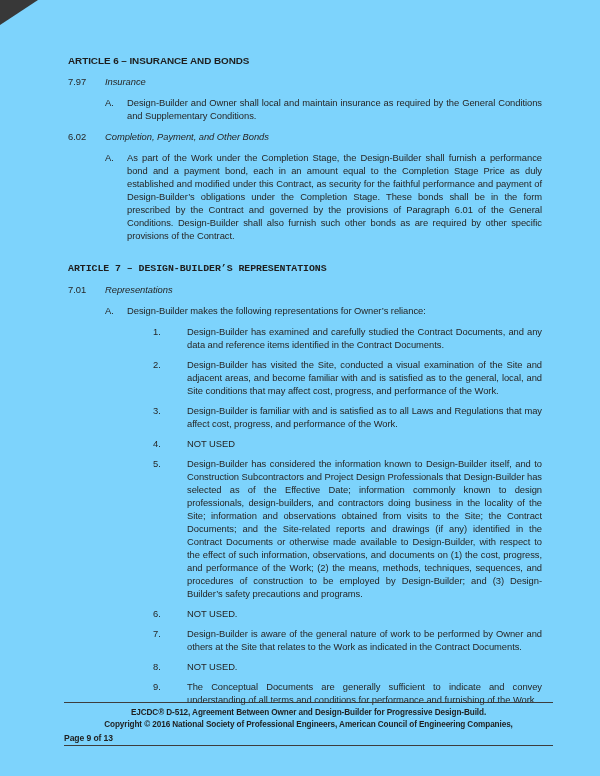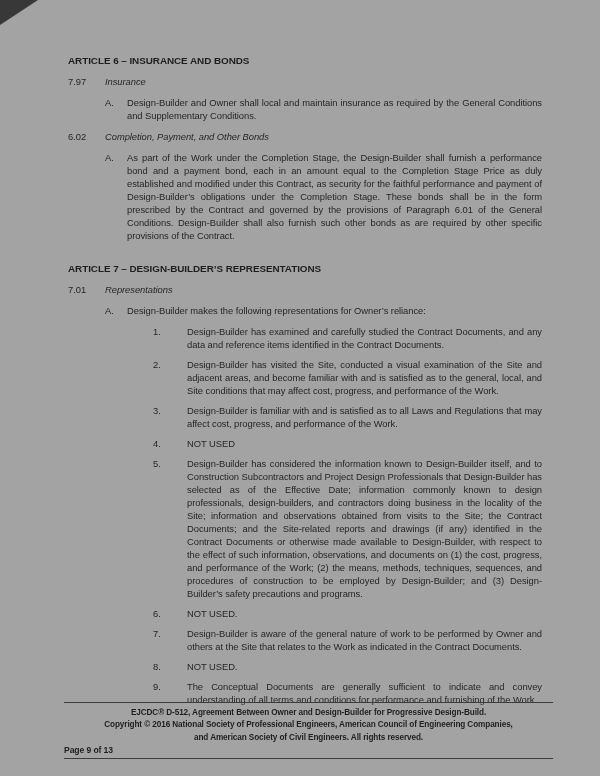--- a/index.html
+++ b/index.html
@@ -1,21 +1,21 @@
 <!DOCTYPE html>
 <html><head>
 <meta charset="utf-8">
 <style>
   * { box-sizing: border-box; }
   html, body { margin: 0; padding: 0; background: #ffffff; }
   .page {
     position: relative;
     width: 600px;
     height: 776px;
-    background: #a3a3a3;
+    background: #7dd3fc;
     font-family: "Liberation Sans", sans-serif;
     color: #262626;
     overflow: hidden;
   }
   .corner-fold {
     position: absolute;
     top: 0; left: 0;
     width: 0; height: 0;
     border-top: 25px solid #383838;
     border-right: 38px solid transparent;
@@ -28,21 +28,21 @@
     font-size: 9.4px;
     line-height: 13px;
     letter-spacing: -0.05px;
   }
   .article-heading {
     font-weight: bold;
     font-size: 9.9px;
     color: #1e1e1e;
     margin: 0 0 8px 0;
   }
-  .article-heading.second { margin-top: 20px; }
+  .article-heading.second { margin-top: 20px; font-family: Liberation Mono, monospace; }
   .section-row {
     display: flex;
     margin: 0 0 8px 0;
   }
   .section-num { width: 37px; flex: 0 0 37px; }
   .section-title { font-style: italic; }
   .lettered {
     display: flex;
     margin: 0 0 8px 0;
     padding-left: 37px;
@@ -155,17 +155,16 @@
     <div class="numbered">
       <span class="item-num">9.</span>
       <span class="item-text">The Conceptual Documents are generally sufficient to indicate and convey understanding of all terms and conditions for performance and furnishing of the Work.</span>
     </div>
 
   </div>
 
   <div class="footer">
     <div class="footer-line">EJCDC® D-512, Agreement Between Owner and Design-Builder for Progressive Design-Build.</div>
     <div class="footer-line">Copyright © 2016 National Society of Professional Engineers, American Council of Engineering Companies,</div>
-    <div class="footer-line">and American Society of Civil Engineers. All rights reserved.</div>
     <div class="footer-pagebar">Page 9 of 13</div>
   </div>
 
 </div>
 
 </body></html>

